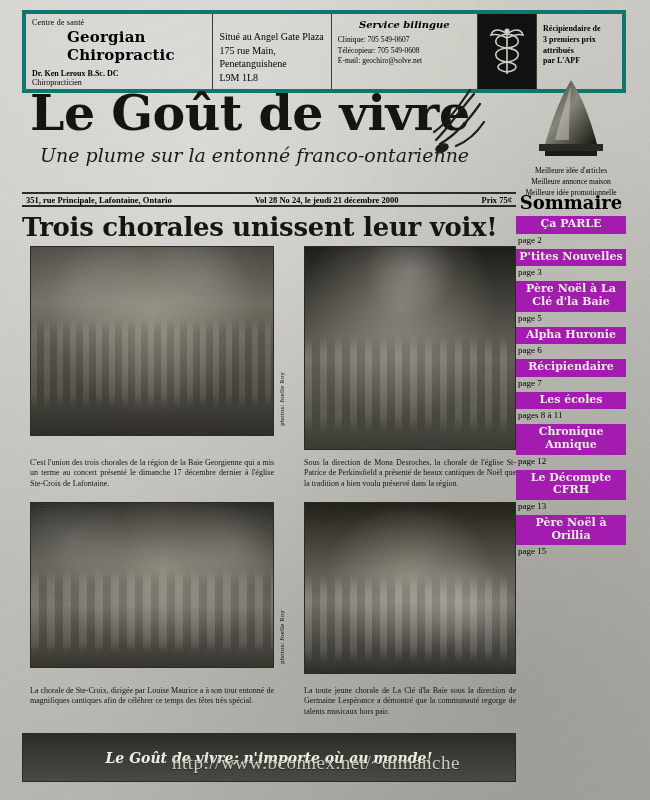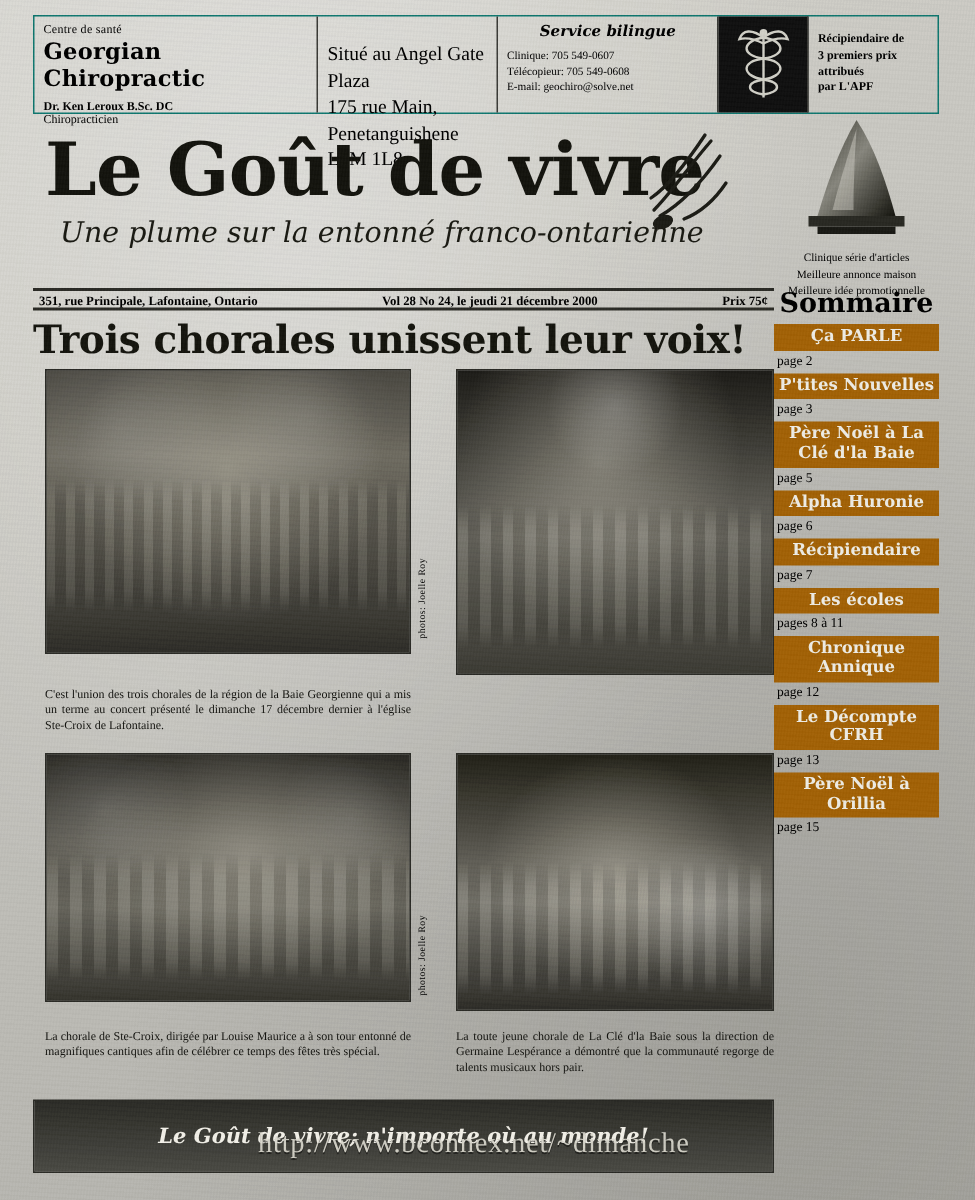--- a/index.html
+++ b/index.html
@@ -42,42 +42,43 @@
     top: 10px;
     width: 606px;
     height: 778px;
   }
 
   
   .topbox {
     position: absolute;
     left: 0; top: 0;
     width: 604px;
-    height: 66px;
-    border: 1px solid #0f766e;
+    height: 83px;
+    border: 4px solid #0f766e;
     box-sizing: border-box;
     display: flex;
   }
   .tb-cell {
     box-sizing: border-box;
     padding: 4px 6px;
   }
   .tb-1 { width: 190px; border-right: 1px solid #3a3a36; }
-  .tb-2 { width: 120px; border-right: 1px solid #3a3a36; font-size: 13px; line-height: 1.35; }
+  .tb-2 { width: 120px; border-right: 1px solid #3a3a36; font-size: 10px; line-height: 1.35; }
   .tb-3 { width: 148px; border-right: 1px solid #3a3a36; font-size: 7.5px; line-height: 1.4; }
   .tb-4 { width: 60px; border-right: 1px solid #3a3a36; position: relative; background: #111; }
   .tb-5 { width: 86px; font-size: 8px; line-height: 1.35; font-weight: bold; }
 
   .clinic-sub { font-size: 8px; letter-spacing: .2px; }
   .clinic-name {
     font-family: "DejaVu Serif", serif;
     font-weight: bold;
     font-size: 15px;
     letter-spacing: .2px;
     margin-top: 1px;
+    margin-left: 35px;
   }
   .clinic-doc { font-size: 8px; margin-top: 5px; font-weight: bold; }
   .clinic-doc2 { font-size: 8px; }
   .bilingue {
     font-family: "DejaVu Serif", serif;
     font-style: italic;
     font-weight: bold;
     font-size: 10px;
     text-align: center;
     margin-bottom: 3px;
@@ -199,21 +200,21 @@
   }
   .somm-title {
     font-family: "DejaVu Serif", serif;
     font-weight: bold;
     font-size: 18px;
     text-align: center;
     margin-bottom: 3px;
   }
   .somm-item { margin-bottom: 2px; }
   .somm-bar {
-    background: #a16207;
+    background: #a21caf;
     color: #eceae2;
     text-align: center;
     font-family: "DejaVu Serif", serif;
     font-weight: bold;
     font-size: 11px;
     padding: 2px 2px 3px;
     line-height: 1.15;
   }
   .somm-page {
     font-size: 9px;
@@ -334,21 +335,21 @@
             <stop offset="0.45" stop-color="#87867d"></stop>
             <stop offset="1" stop-color="#15150f"></stop>
           </linearGradient>
         </defs>
         <path d="M46 2 C34 22 26 46 20 66 L72 66 C66 44 58 20 46 2 Z" fill="url(#tg)"></path>
         <path d="M46 8 C40 26 34 46 30 62 L44 62 C44 44 45 24 46 8 Z" fill="#cbcac2" opacity="0.5"></path>
         <rect x="14" y="66" width="64" height="7" fill="#2a2a24"></rect>
         <rect x="20" y="73" width="52" height="5" fill="#1b1b16"></rect>
       </svg>
       <div class="award-caps">
-        <div>Clinique série d'articles</div>
+        <div>Meilleure idée d'articles</div>
         <div>Meilleure annonce maison</div>
         <div>Meilleure idée promotionnelle</div>
       </div>
     </div>
 
     <div class="foliorule">
       <span>351, rue Principale, Lafontaine, Ontario</span>
       <span>Vol 28 No 24, le jeudi 21 décembre 2000</span>
       <span>Prix 75¢</span>
     </div>
@@ -375,20 +376,21 @@
           linear-gradient(180deg,#1e1d19 0%,#3b3a34 22%,#6a6860 55%,#3c3b34 100%);"></div>
       <div class="ph-inner" style="opacity:.5; background:
           repeating-linear-gradient(90deg, rgba(235,232,220,0.20) 0 7px, rgba(30,29,25,0.22) 7px 15px);
           mask-image: linear-gradient(180deg, transparent 44%, #000 52%, #000 84%, transparent 92%);
           -webkit-mask-image: linear-gradient(180deg, transparent 44%, #000 52%, #000 84%, transparent 92%);"></div>
       <div class="ph-inner" style="opacity:.45; background:
           radial-gradient(circle at 50% 12%, rgba(255,255,255,.45), transparent 22%);"></div>
     </div>
 
     <div class="caption" style="left:8px; top:448px; width:244px;">C'est l'union des trois chorales de la région de la Baie Georgienne qui a mis un terme au concert présenté le dimanche 17 décembre dernier à l'église Ste-Croix de Lafontaine.</div>
+    <div class="caption" style="left:282px; top:448px; width:212px;">Sous la direction de Mona Desroches, la chorale de l'église St-Patrice de Perkinsfield a présenté de beaux cantiques de Noël que la tradition a bien voulu préservé dans la région.</div>
 
     <div class="photo" style="left:8px; top:492px; width:244px; height:166px;">
       <div class="ph-inner" style="background:
           radial-gradient(ellipse at 55% 40%, rgba(205,200,185,0.42), rgba(0,0,0,0) 60%),
           linear-gradient(180deg,#2b2a25 0%,#5d5b53 35%,#6f6d64 62%,#35342e 100%);"></div>
       <div class="ph-inner" style="opacity:.5; background:
           repeating-linear-gradient(90deg, rgba(235,232,220,0.20) 0 8px, rgba(30,29,25,0.22) 8px 16px);
           mask-image: linear-gradient(180deg, transparent 40%, #000 50%, #000 84%, transparent 92%);
           -webkit-mask-image: linear-gradient(180deg, transparent 40%, #000 50%, #000 84%, transparent 92%);"></div>
       <div class="ph-inner" style="opacity:.35; background:

